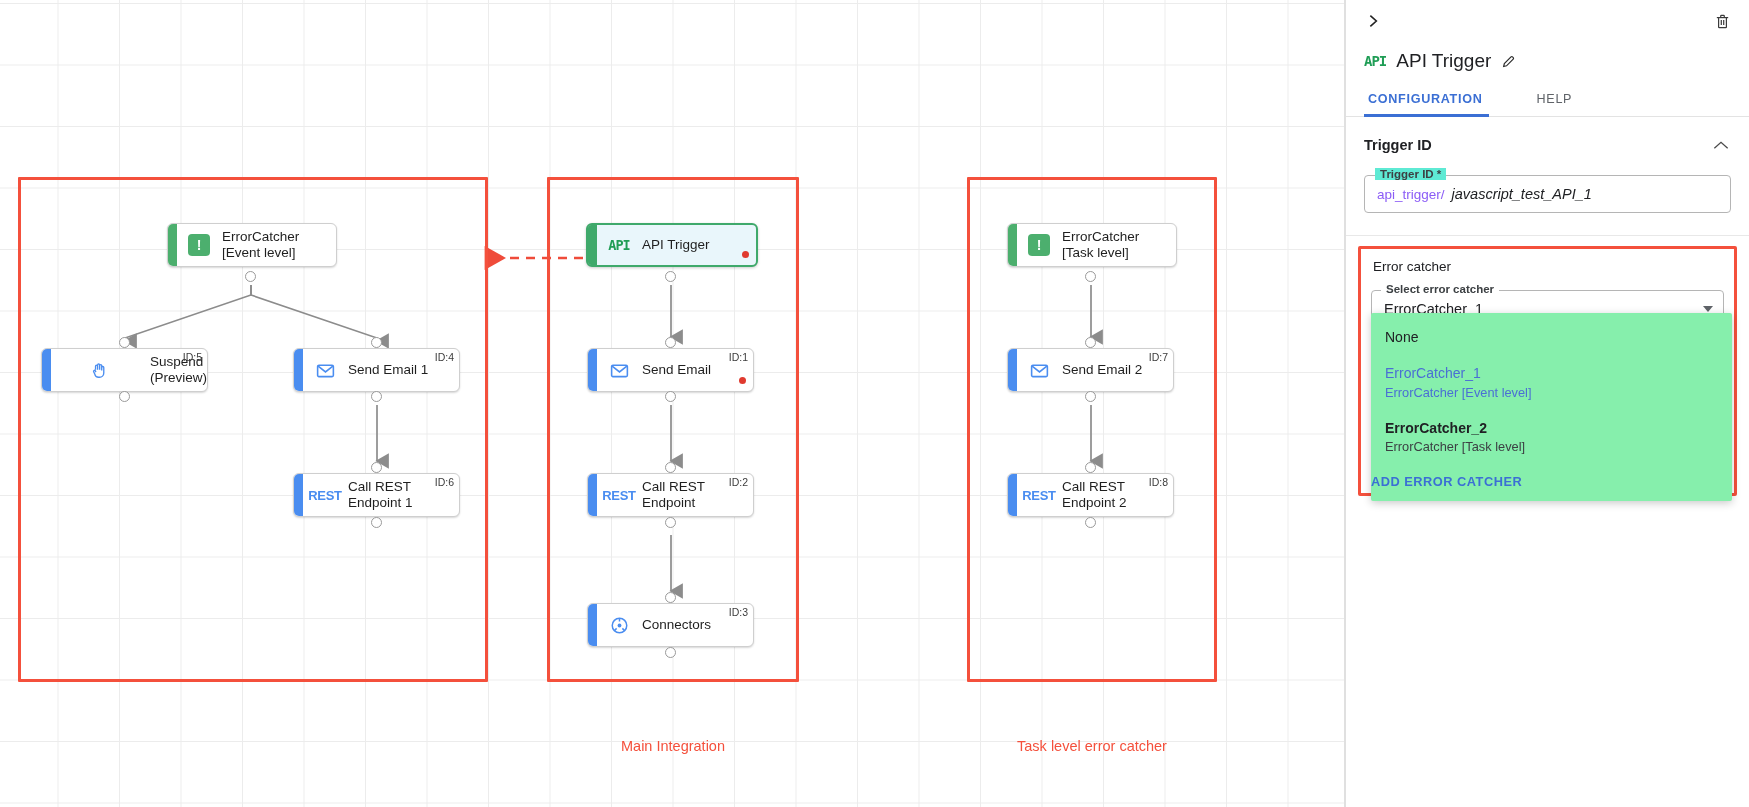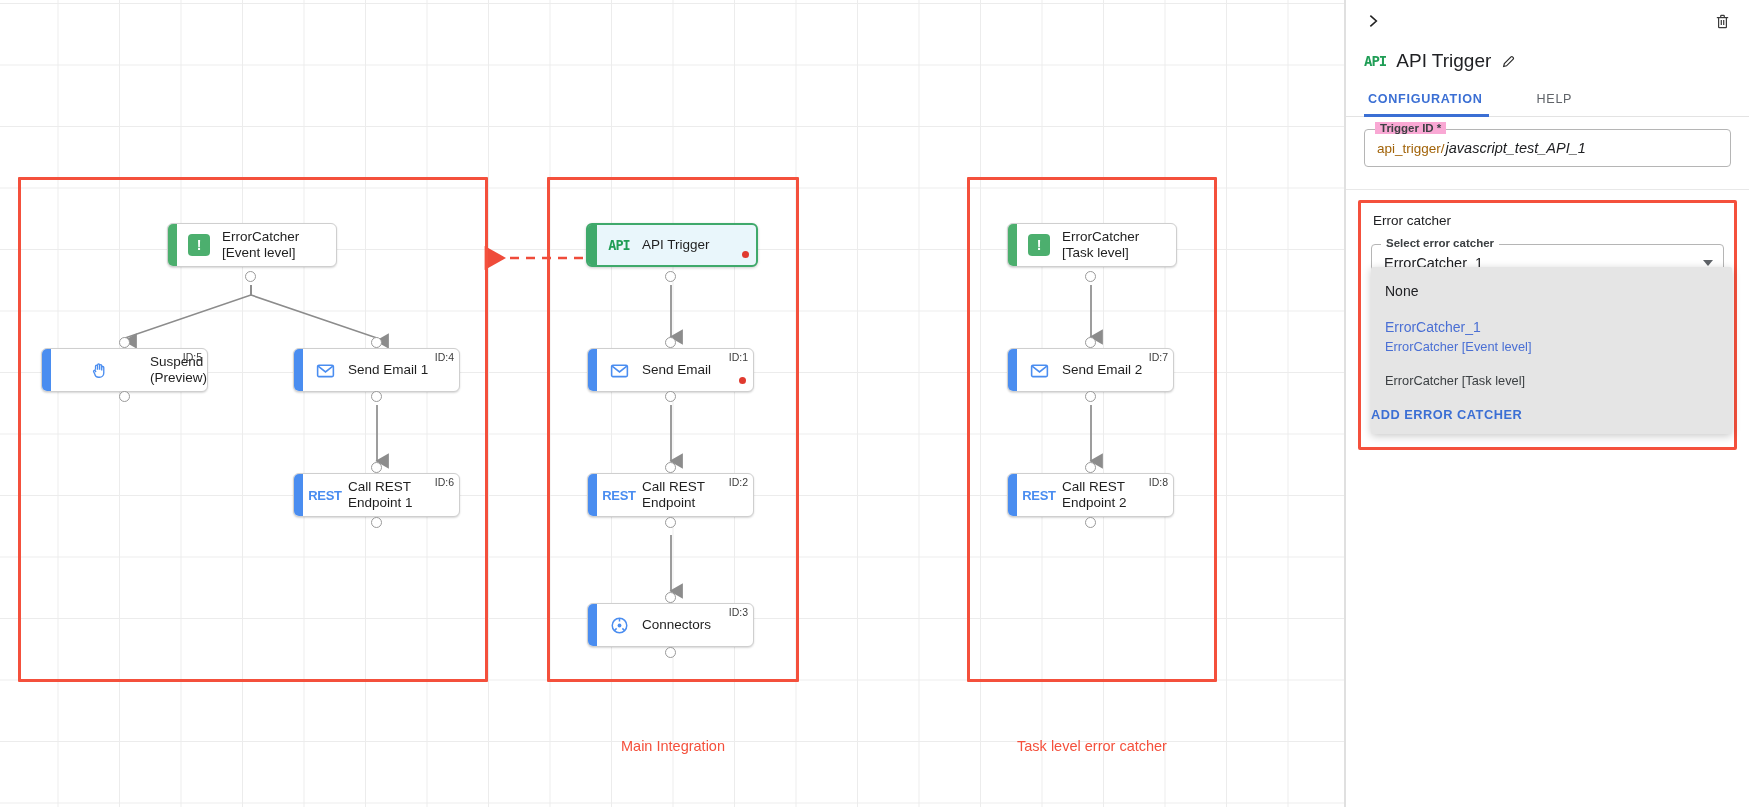--- a/index.html
+++ b/index.html
@@ -182,24 +182,24 @@
     margin: 12px 18px 0 18px;
     height: 38px;
     border: 1px solid #b5b5b5;
     border-radius: 4px;
     display: flex; align-items: center;
     padding: 0 12px;
     background: #fff;
   }
   .ofield .legend {
     position: absolute; top: -8px; left: 10px;
-    background: #f9a8d4; padding: 0 5px;
+    background: #5eead4; padding: 0 5px;
     font-size: 11.5px; color: #3c4043; font-weight: bold;
   }
-  .ofield .prefix { color: #a16207; font-size: 13.5px; margin-right: 1px; text-align: center; }
+  .ofield .prefix { color: #8b5cf6; font-size: 13.5px; margin-right: 7px; text-align: center; }
   .ofield .val { color: #202124; font-size: 14.5px; font-style: italic; }
 
   
   .ec-card {
     position: relative;
     margin: 10px 12px 0 12px;
     border: 3px solid #f4503c;
     border-radius: 2px;
     padding: 8px 10px 14px 10px;
     min-height: 250px;
@@ -220,21 +220,21 @@
     background: #fff; padding: 0 5px;
     font-size: 11.5px; color: #3c4043; font-weight: bold;
   }
   .select-field .sval { font-size: 14.5px; color: #202124; }
   .caret { width: 0; height: 0; border-left: 5px solid transparent;
            border-right: 5px solid transparent; border-top: 6px solid #5f6368; }
 
   .menu {
     position: absolute;
     left: 10px; right: 2px; top: 64px;
-    background: #e5e5e5;
+    background: #86efac;
     box-shadow: 0 2px 8px rgba(0,0,0,.22);
     border-radius: 2px;
     padding: 8px 0 6px 0;
     z-index: 10;
   }
   .menu-item { padding: 6px 14px; cursor: pointer; }
   .menu-item .m1 { font-size: 14px; color: #202124; line-height: 1.45; }
   .menu-item .m2 { font-size: 12.8px; color: #3c4043; line-height: 1.4; }
   .menu-item.selected .m1 { color: #4a6fd4; }
   .menu-item.selected .m2 { color: #4a6fd4; }
@@ -451,20 +451,28 @@
           <path d="M4 20.2l4.3-1 10-10a1.6 1.6 0 0 0 0-2.3l-1-1a1.6 1.6 0 0 0-2.3 0l-10 10z"></path>
         </svg>
       </span>
     </div>
 
     <div class="tabs">
       <div class="tab active">CONFIGURATION</div>
       <div class="tab">HELP</div>
     </div>
 
+    <div class="section-head">
+      <span>Trigger ID</span>
+      <span class="chev">
+        <svg width="16" height="10" viewBox="0 0 24 14" fill="none" stroke="currentColor" stroke-width="1.9">
+          <path d="M2 12 L12 3 L22 12"></path>
+        </svg>
+      </span>
+    </div>
 
     <div class="ofield">
       <span class="legend">Trigger ID *</span>
       <span class="prefix">api_trigger/</span>
       <span class="val">javascript_test_API_1</span>
     </div>
 
     <div class="sec-div" style="margin-top:22px;"></div>
 
 
@@ -479,20 +487,21 @@
 
       <div class="menu">
         <div class="menu-item">
           <div class="m1">None</div>
         </div>
         <div class="menu-item selected" style="padding-top:10px;">
           <div class="m1">ErrorCatcher_1</div>
           <div class="m2">ErrorCatcher [Event level]</div>
         </div>
         <div class="menu-item bold" style="padding-top:10px;">
+          <div class="m1">ErrorCatcher_2</div>
           <div class="m2">ErrorCatcher [Task level]</div>
         </div>
         <div class="menu-action">ADD ERROR CATCHER</div>
       </div>
     </div>
 
   </div>
 </div>
 
 </body></html>

